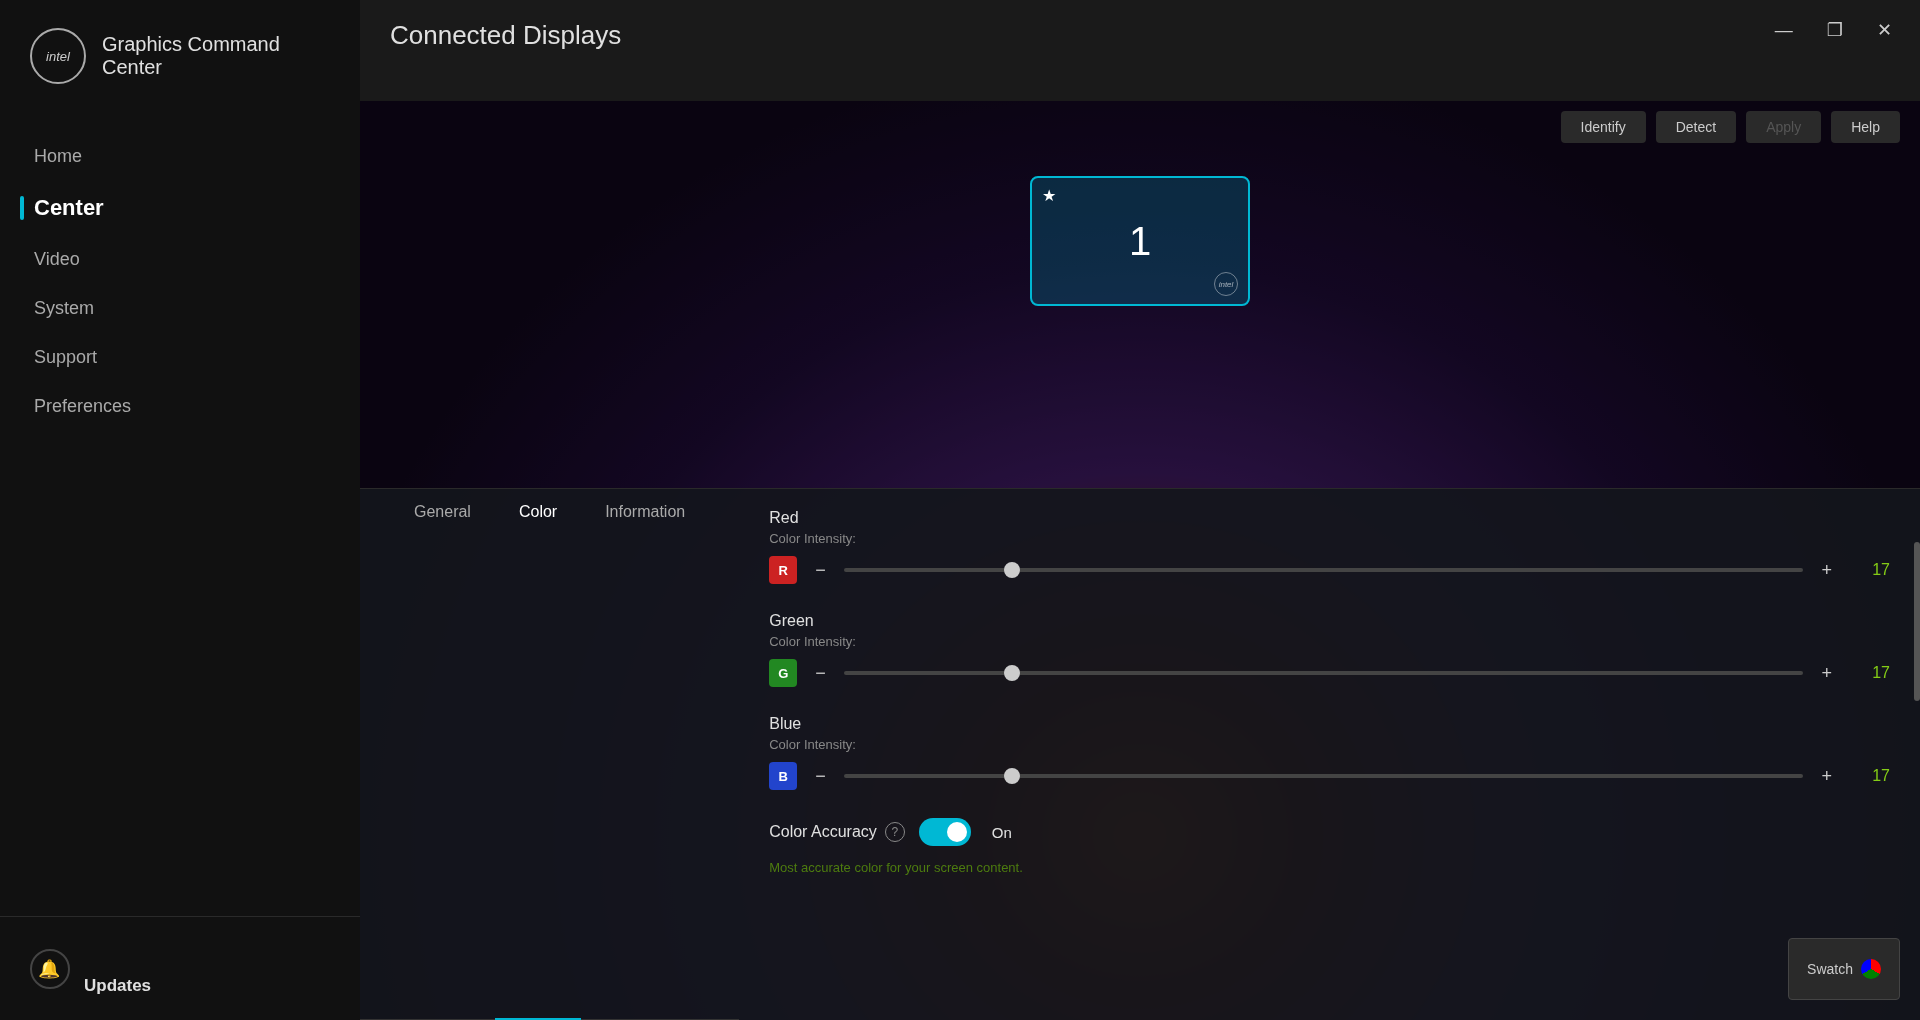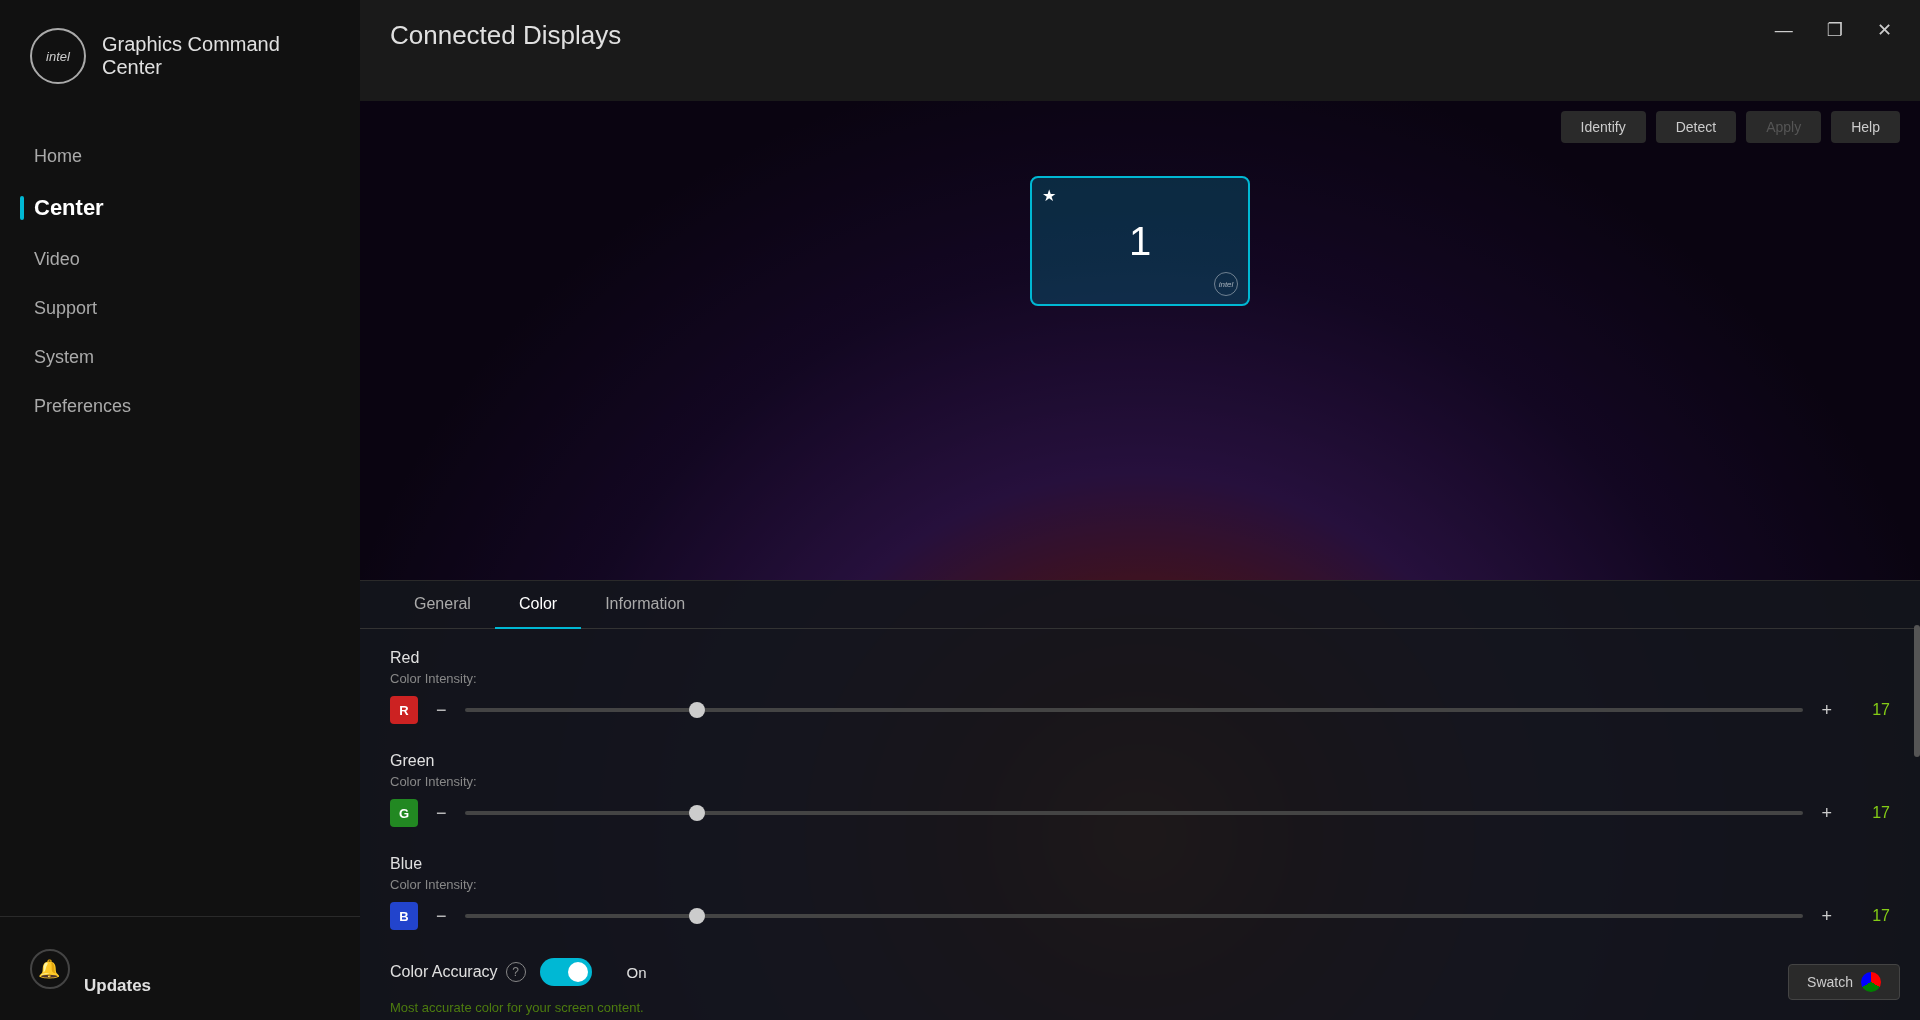--- a/index.html
+++ b/index.html
@@ -269,21 +269,21 @@
     .toolbar-btn.disabled {
       color: #555;
       cursor: default;
     }
 
     
     .swatch-btn {
       position: absolute;
       bottom: 20px;
       right: 20px;
-      padding: 7px 18px;
+      padding: 20px 18px;
       background: #2a2a2a;
       border: 1px solid #444;
       color: #ccc;
       font-size: 14px;
       border-radius: 4px;
       cursor: pointer;
       display: flex;
       align-items: center;
       gap: 8px;
       z-index: 10;
@@ -295,26 +295,26 @@
       border-radius: 50%;
       background: conic-gradient(red 0deg 120deg, green 120deg 240deg, blue 240deg 360deg);
     }
 
     
     .settings-panel {
       position: absolute;
       bottom: 0;
       left: 0;
       right: 0;
-      height: 440px;
+      height: 532px;
       background: rgba(20, 22, 28, 0.92);
       z-index: 5;
       border-top: 1px solid #2a2a2a;
       display: flex;
-      flex-direction: column;
+      flex-direction: row;
     }
 
     
     .tabs {
       display: flex;
       gap: 0;
       padding: 0 30px;
       border-bottom: 1px solid #333;
     }
 
@@ -469,21 +469,21 @@
       right: 4px;
       width: 20px;
       height: 20px;
       background: #fff;
       border-radius: 50%;
     }
 
     .toggle-on-label {
       font-size: 15px;
       color: #e0e0e0;
-      margin-left: 21px;
+      margin-left: 7px;
     }
 
     
     .scrollbar-track {
       position: absolute;
       right: 0;
       top: 0;
       bottom: 0;
       width: 6px;
       background: transparent;
@@ -514,24 +514,24 @@
     <div class="nav-item">
       <span>Home</span>
     </div>
     <div class="nav-item active">
       <span>Center</span>
     </div>
     <div class="nav-item">
       <span>Video</span>
     </div>
     <div class="nav-item">
+      <span>System</span>
+    </div>
+    <div class="nav-item">
       <span>Support</span>
-    </div>
-    <div class="nav-item">
-      <span>System</span>
     </div>
     <div class="nav-item">
       <span>Preferences</span>
     </div>
   </nav>
 
   <div class="sidebar-bottom">
     <div class="updates-item">
       <div class="bell-icon-wrap">🔔</div>
       <span class="updates-label">Updates</span>

